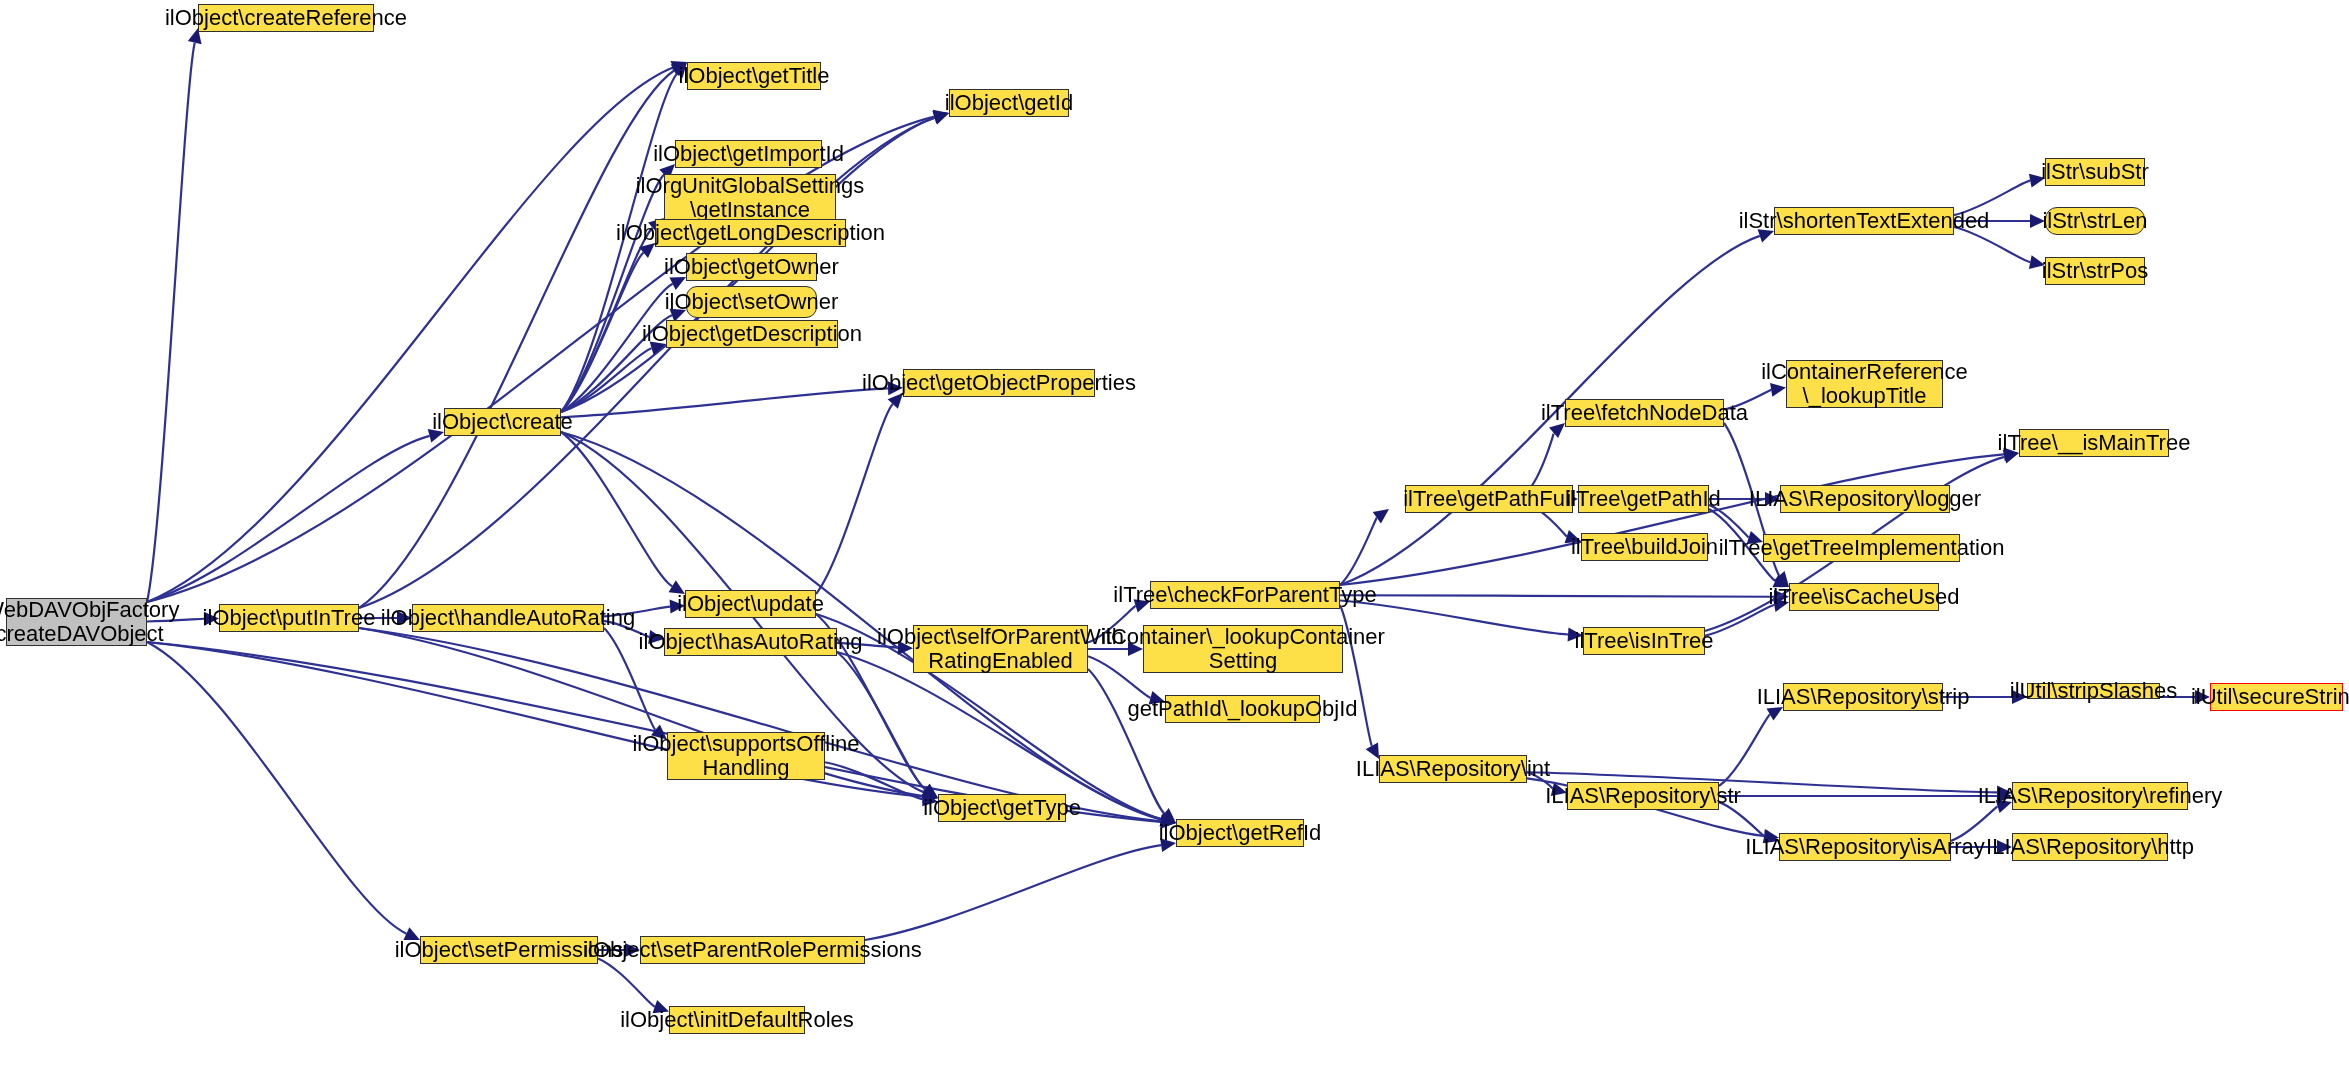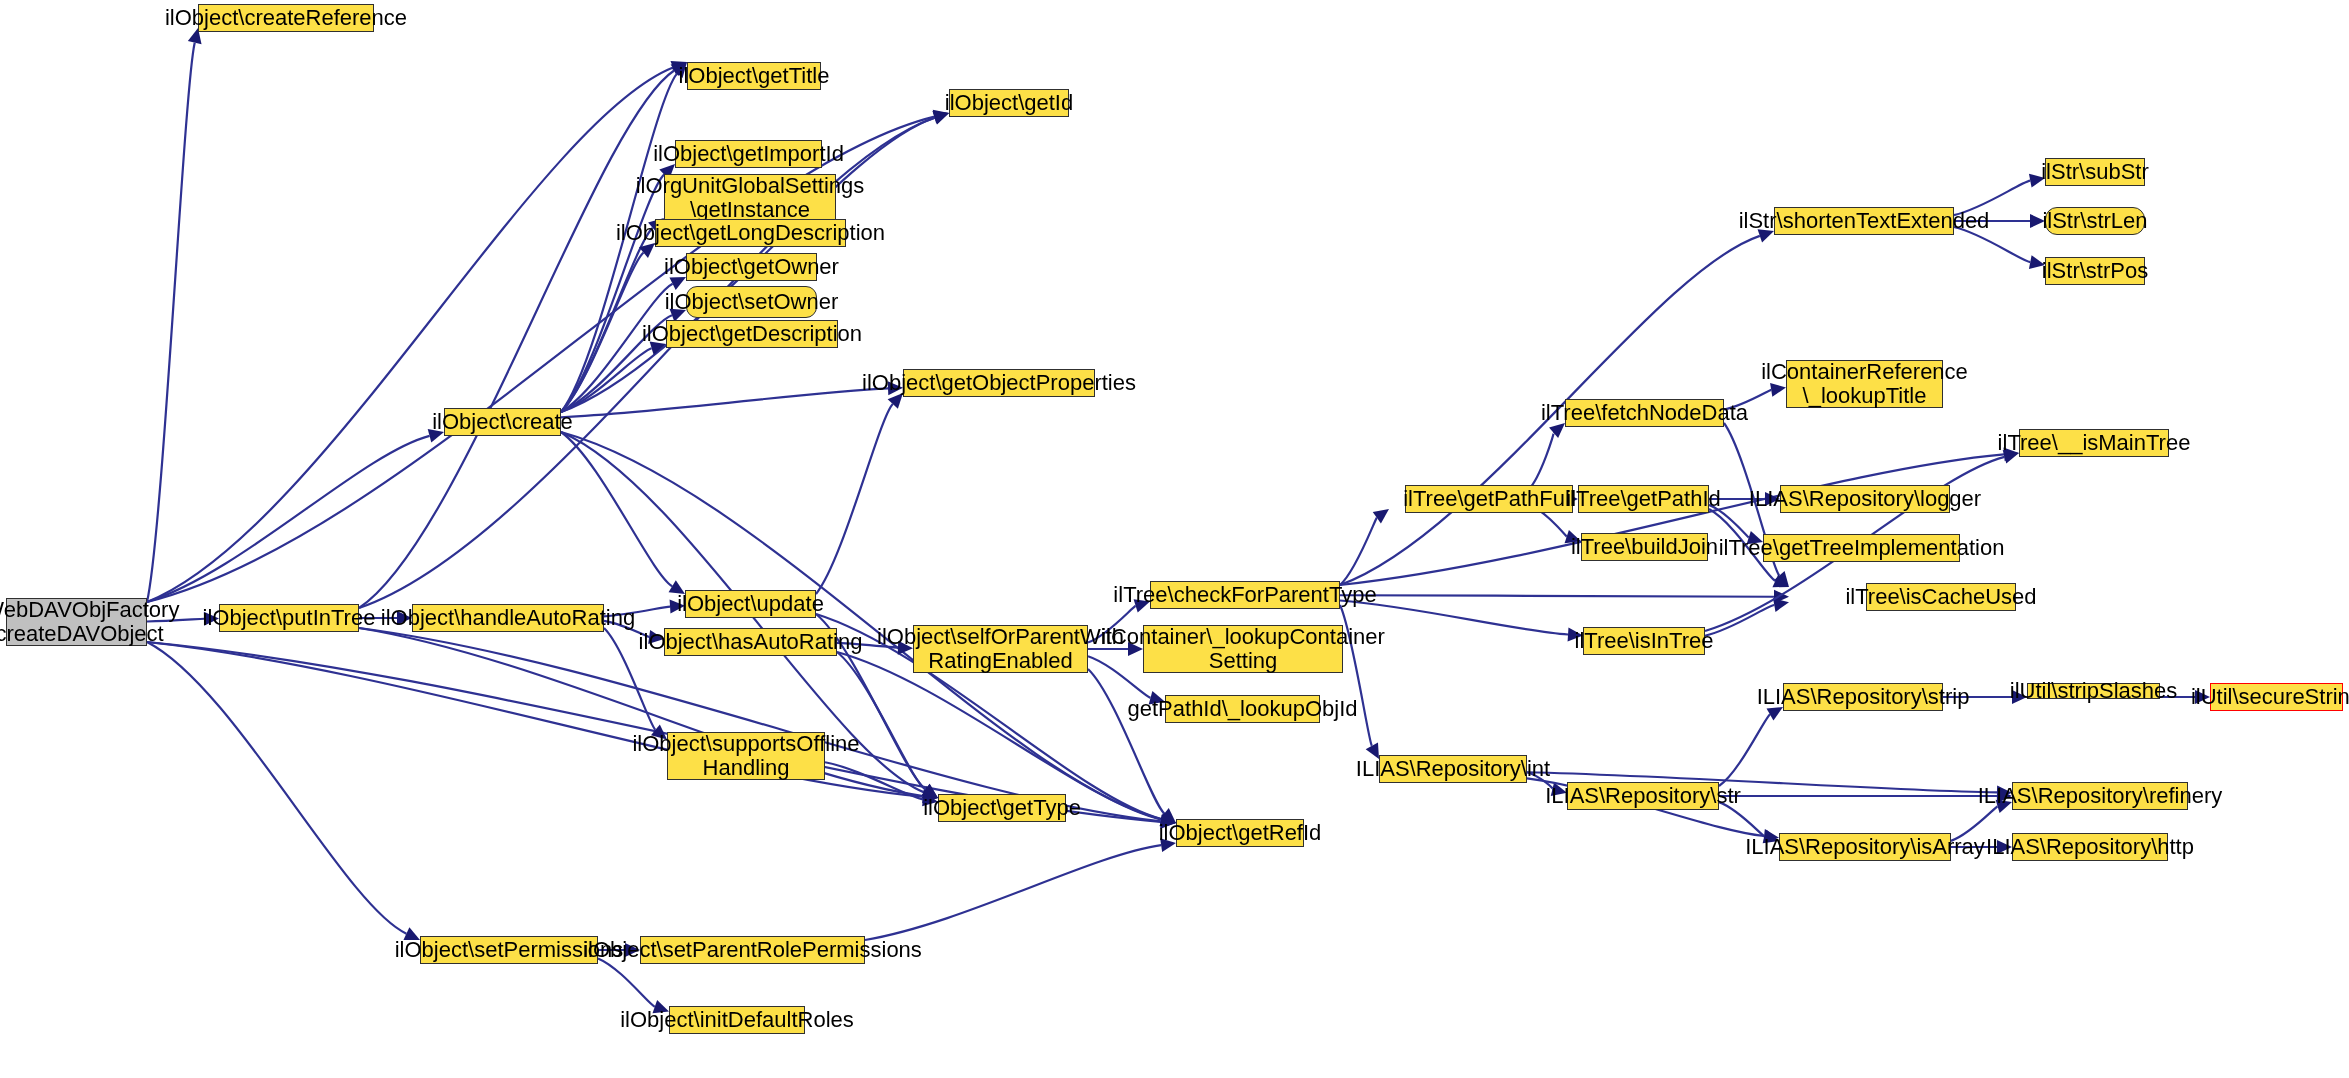--- a/index.html
+++ b/index.html
@@ -197,21 +197,21 @@
       <div class="node" style="left: 1150px; top: 581px; width: 190px; height: 28px;">ilTree\checkForParentType</div>
       <div class="node" style="left: 1389px; top: 485px; width: 168px; height: 28px; margin-left: 16px;">ilTree\getPathFull</div>
       <div class="node" style="left: 1565px; top: 399px; width: 159px; height: 28px;">ilTree\fetchNodeData</div>
       <div class="node" style="left: 1578px; top: 485px; width: 131px; height: 28px;">ilTree\getPathId</div>
       <div class="node" style="left: 1581px; top: 533px; width: 127px; height: 28px;">ilTree\buildJoin</div>
       <div class="node" style="left: 1583px; top: 627px; width: 122px; height: 28px;">ilTree\isInTree</div>
       <div class="node" style="left: 1786px; top: 360px; width: 157px; height: 48px;">ilContainerReference
 \_lookupTitle</div>
       <div class="node" style="left: 1780px; top: 485px; width: 170px; height: 28px;">ILIAS\Repository\logger</div>
       <div class="node" style="left: 1763px; top: 534px; width: 197px; height: 28px;">ilTree\getTreeImplementation</div>
-      <div class="node" style="left: 1866px; top: 583px; width: 150px; height: 28px;">ilTree\isCacheUsed</div>
+      <div class="node" style="left: 1789px; top: 583px; width: 150px; height: 28px;">ilTree\isCacheUsed</div>
       <div class="node" style="left: 2019px; top: 429px; width: 150px; height: 28px;">ilTree\__isMainTree</div>
       <div class="node" style="left: 1774px; top: 207px; width: 180px; height: 28px;">ilStr\shortenTextExtended</div>
       <div class="node" style="left: 2045px; top: 158px; width: 100px; height: 28px;">ilStr\subStr</div>
       <div class="node" style="left: 2045px; top: 207px; width: 100px; height: 28px; border-radius: 12px;">ilStr\strLen</div>
       <div class="node" style="left: 2045px; top: 257px; width: 100px; height: 28px;">ilStr\strPos</div>
       <div class="node" style="left: 1379px; top: 755px; width: 148px; height: 28px;">ILIAS\Repository\int</div>
       <div class="node" style="left: 1567px; top: 782px; width: 152px; height: 28px;">ILIAS\Repository\str</div>
       <div class="node" style="left: 1783px; top: 683px; width: 160px; height: 28px;">ILIAS\Repository\strip</div>
       <div class="node" style="left: 2027px; top: 683px; width: 133px; height: 16px;">ilUtil\stripSlashes</div>
       <div class="node hl" style="left: 2210px; top: 683px; width: 133px; height: 28px;">ilUtil\secureString</div>

